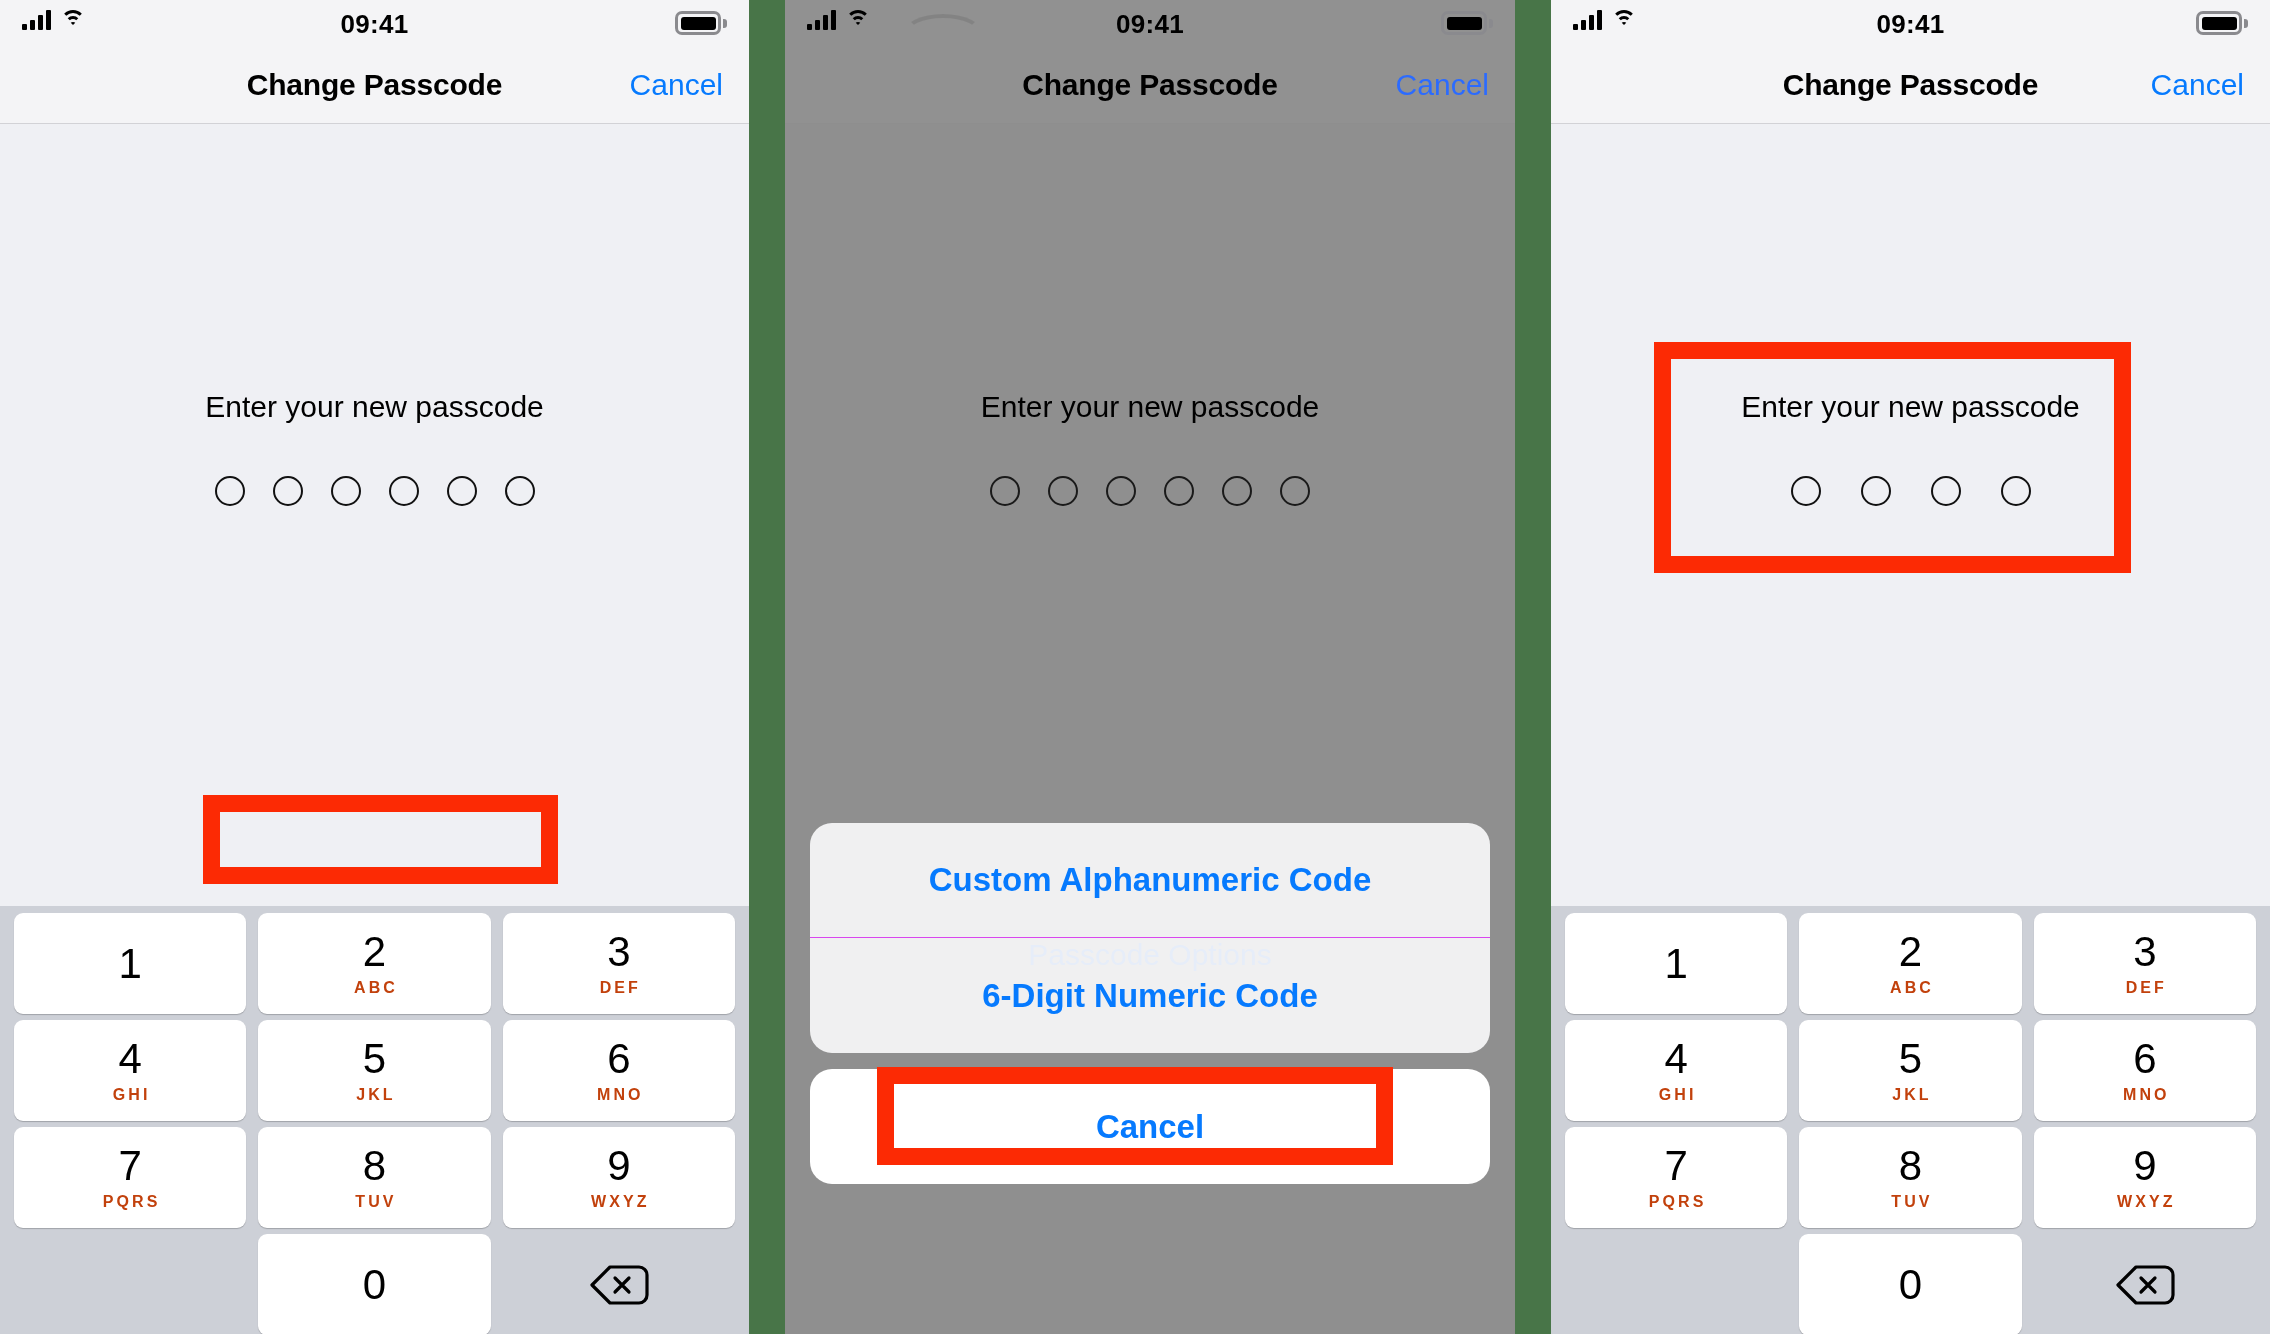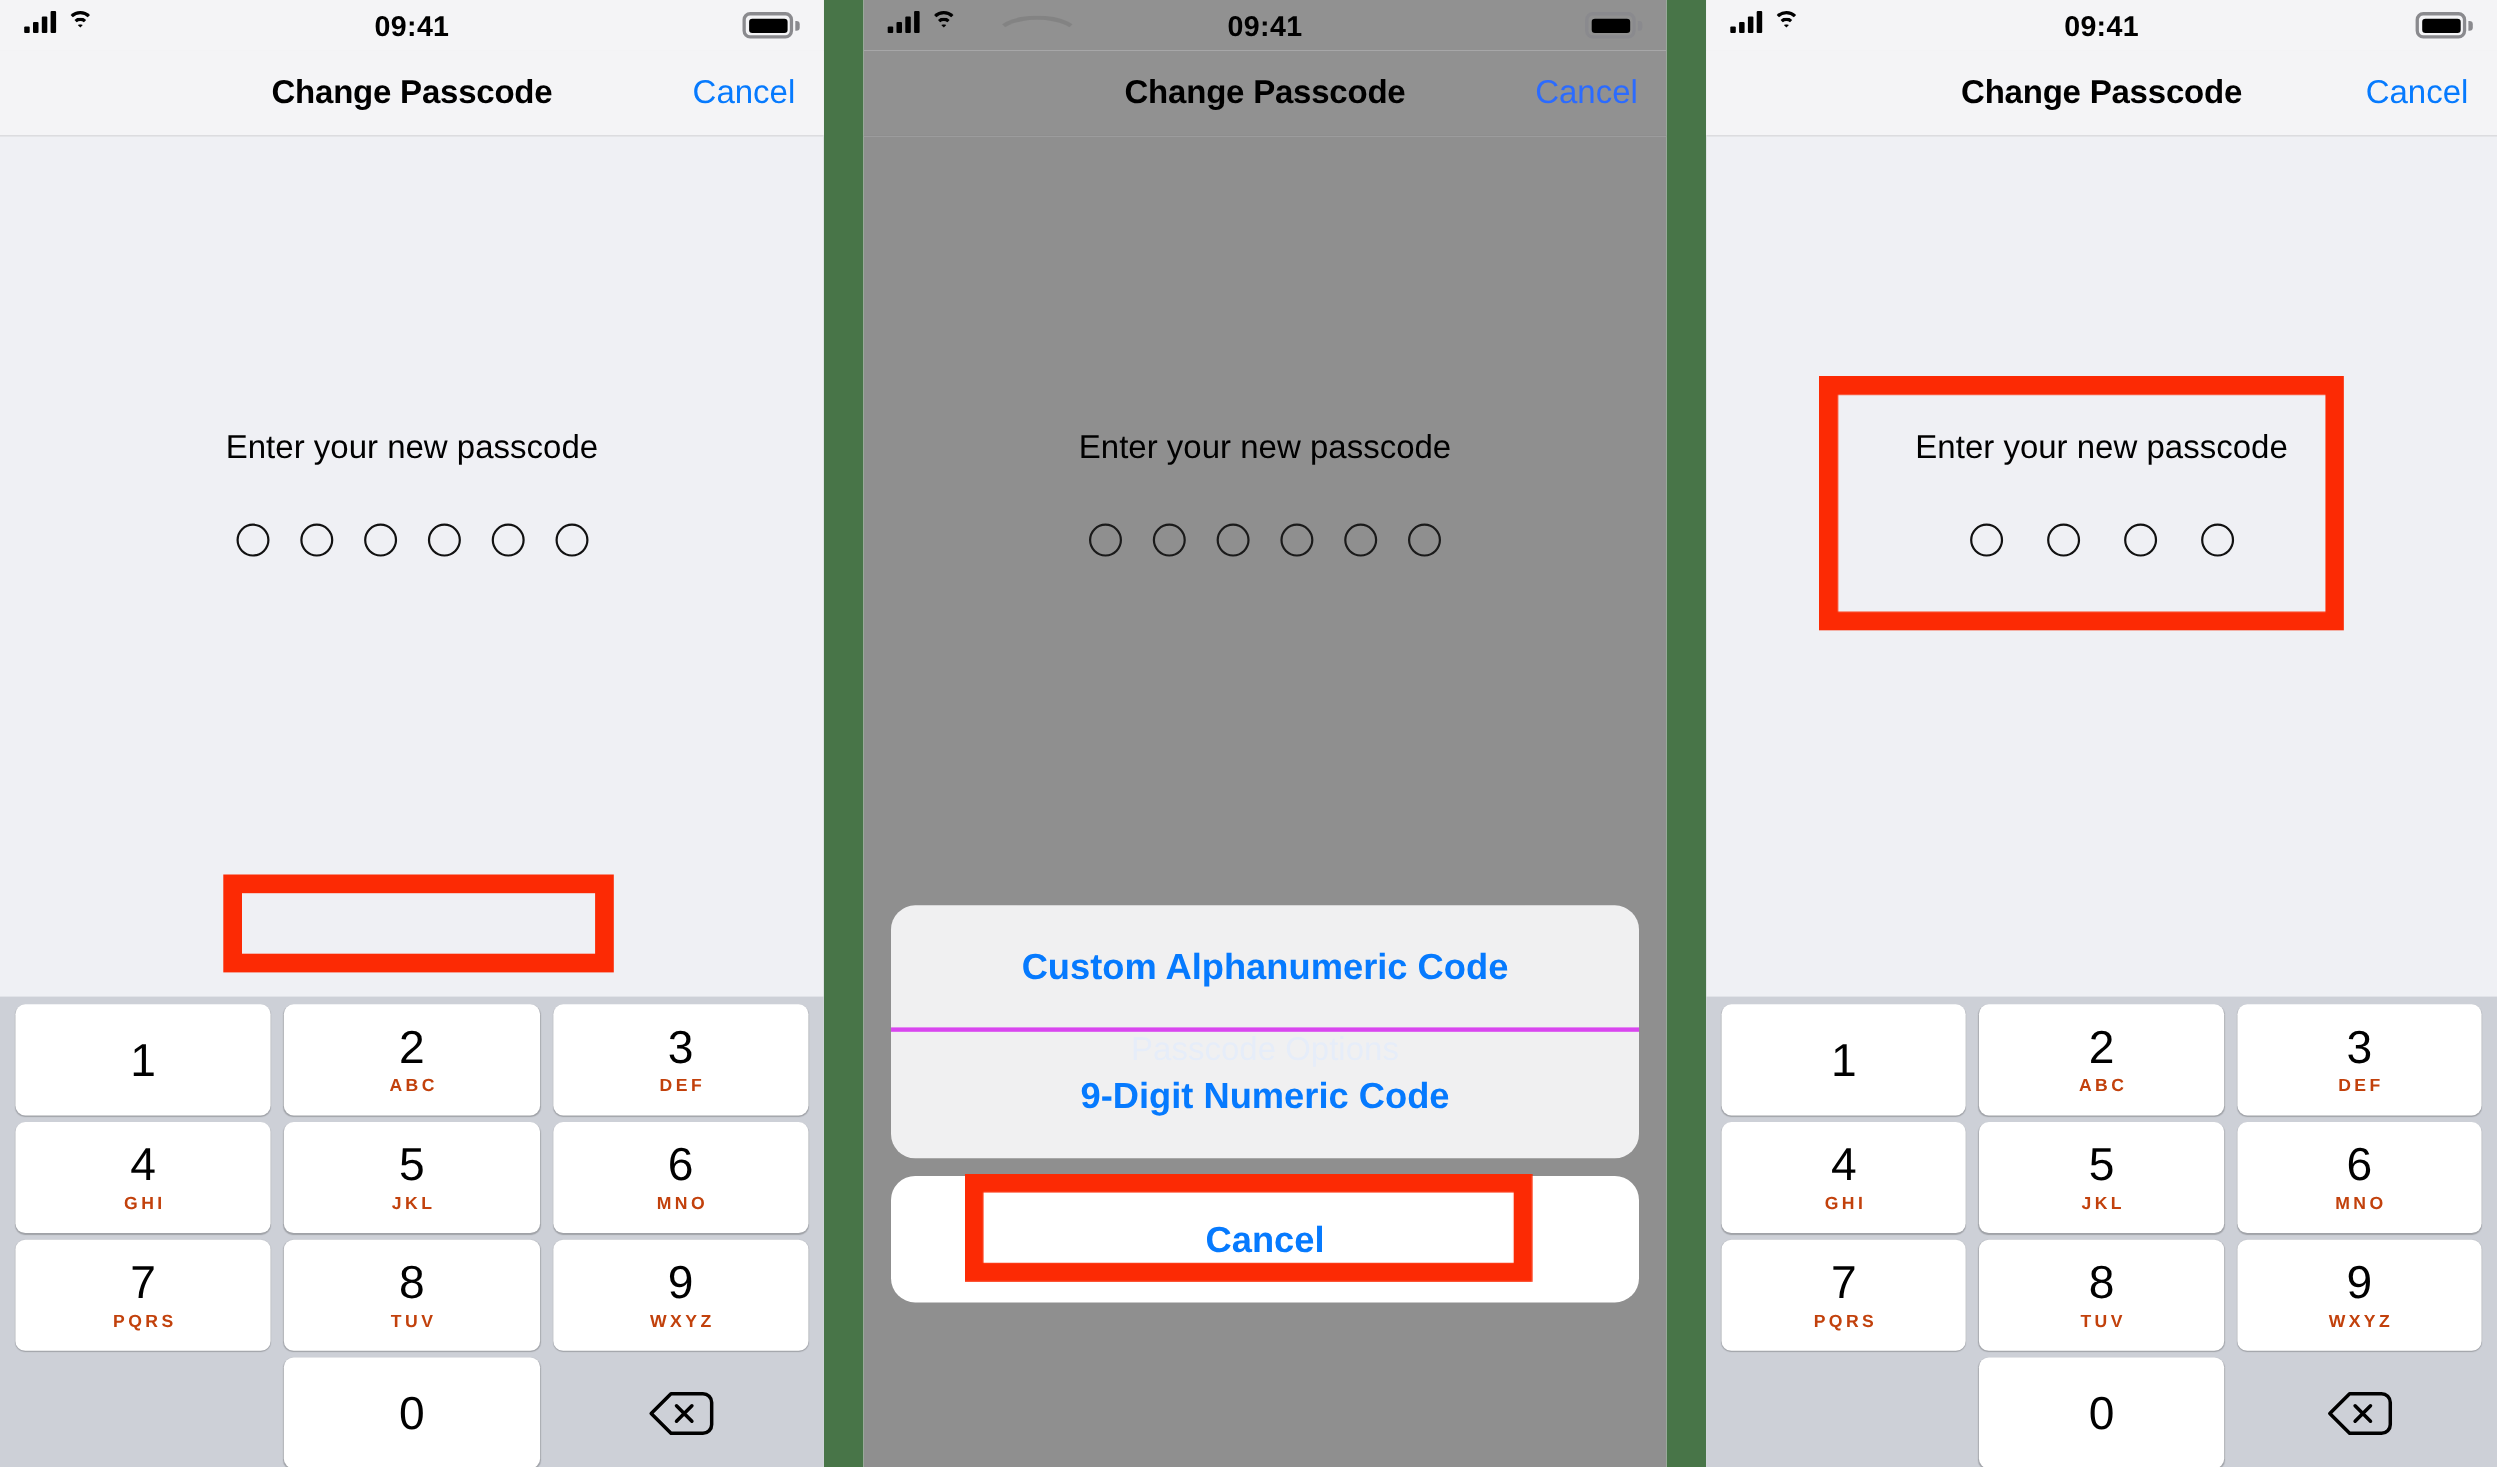--- a/index.html
+++ b/index.html
@@ -98,21 +98,21 @@
   .p2 .pc-options { color: #0f63e8; }
 
   .sheet { position: absolute; left: 25px; right: 25px; bottom: 150px; }
   .sheet-group {
     background: rgba(248,249,250,0.92);
     border-radius: 22px; overflow: hidden;
   }
   .sheet-item {
     height: 115px; display: flex; align-items: center; justify-content: center;
     font-size: 33px; font-weight: 600; color: #067afe;
-    border-bottom: 4px solid #d946ef;
+    border-bottom: 1px solid #d946ef;
   }
   .sheet-item:last-child { border-bottom: none; }
   .sheet-cancel {
     margin-top: 16px; background: #ffffff; border-radius: 22px;
     height: 115px; display: flex; align-items: center; justify-content: center;
     font-size: 33px; font-weight: 700; color: #067afe;
   }
 </style>
 </head>
 <body>
@@ -264,21 +264,21 @@
           <div class="dot"></div>
           <div class="dot"></div>
           <div class="dot"></div>
         </div>
       </div>
       <div class="pc-options">Passcode Options</div>
 
       <div class="sheet">
         <div class="sheet-group">
           <div class="sheet-item">Custom Alphanumeric Code</div>
-          <div class="sheet-item">9-Digit Numeric Code</div>
+          <div class="sheet-item">6-Digit Numeric Code</div>
         </div>
         <div class="sheet-cancel">Cancel</div>
       </div>
     </div>
   </div>
 
   <div class="divider"></div>
 
   <div class="panel p3">
     <div class="statusbar">

